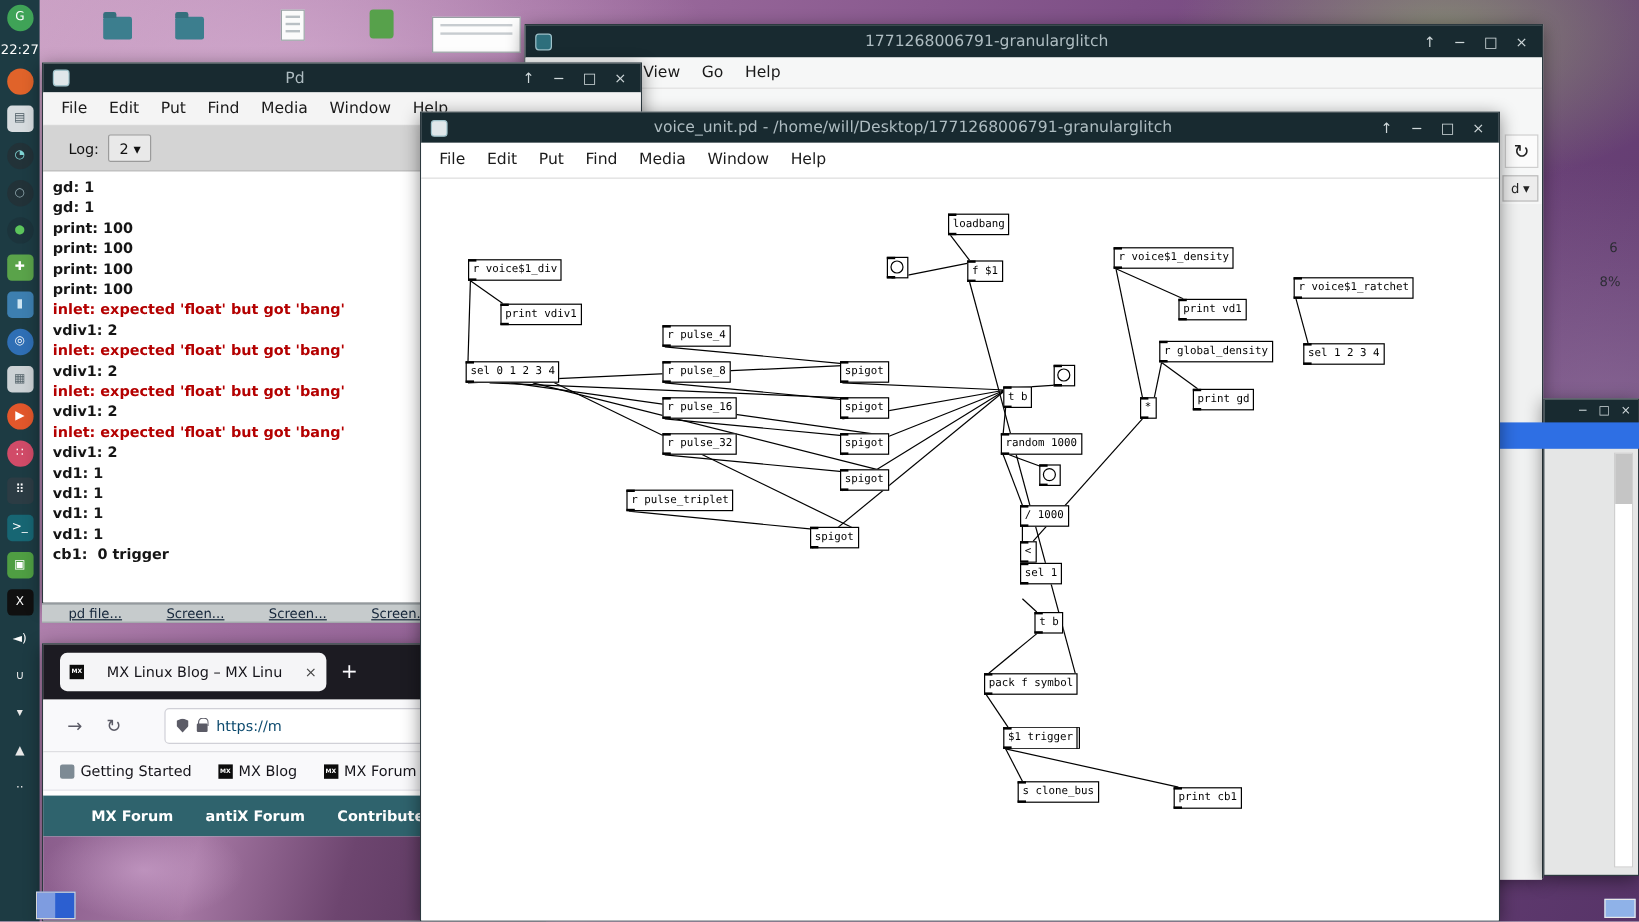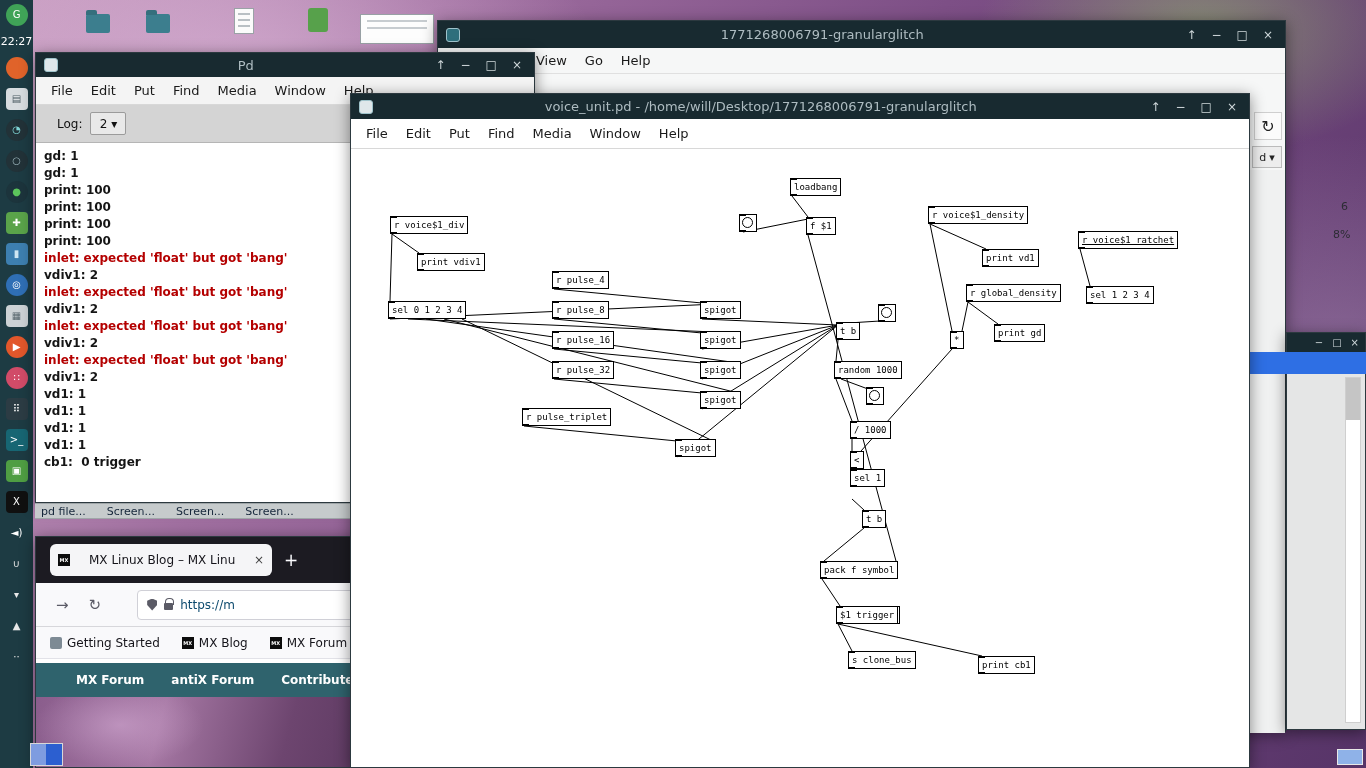--- a/index.html
+++ b/index.html
@@ -73,21 +73,21 @@
   .log-label { font-size:12px; color:#111; }
   .log-dd { width:36px; height:23px; background:#e9e9e9; border:1px solid #9b9b9b; border-radius:2px;
             display:flex; align-items:center; justify-content:center; gap:4px; font-size:12px; color:#111; }
   #pd-log { flex:1; background:#fff; padding:5px 8px; overflow:hidden;font-weight:bold; }
   .log-line { font-size:12px; line-height:17px; color:#151515; white-space:pre; }
   .log-line.err { color:#b40000; }
 
   
   #taskstrip { position:absolute; left:35px; top:503px; width:315px; height:16px; background:#c6cbcc; z-index:22;
                display:flex; align-items:center; gap:21px; padding-left:6px; border-top:1px solid #9fa6a8; border-bottom:1px solid #9fa6a8; }
-  .tb-btn { font-size:11px; color:#15263a; white-space:nowrap; }
+  .tb-btn { font-size:11px; color:#15263a; text-decoration:underline; white-space:nowrap;margin-left:16px; }
 
   
   #ff { left:35px; top:536px; width:420px; height:232px; background:#f9f9fb; z-index:24; display:flex; flex-direction:column; }
   .ff-tabbar { height:46px; background:#1c1b22; display:flex; align-items:center; padding-left:14px; }
   .ff-tab { width:222px; height:32px; background:#f5f5f7; border-radius:6px; display:flex; align-items:center; gap:19px; padding:0 8px; }
   .mx-ico { width:12px; height:12px; background:#0c0c0c; color:#fff; font-size:5px; font-weight:bold;
             display:flex; align-items:center; justify-content:center; flex:0 0 auto; }
   .ff-tab .t { flex:1; font-size:12px; color:#15141a; white-space:nowrap; overflow:hidden; }
   .ff-tab .x { font-size:12px; color:#444; }
   .ff-newtab { color:#fbfbfe; font-size:17px; margin-left:12px; }
@@ -382,16 +382,16 @@
       <div class="pd-obj" style="left: 511px; top: 361px;">t b</div>
       <div class="pd-obj" style="left: 469px; top: 412px;">pack f symbol</div>
       <div class="pd-msg" style="left: 485px; top: 457px;">$1 trigger</div>
       <div class="pd-obj" style="left: 497px; top: 502px;">s clone_bus</div>
       <div class="pd-obj" style="left: 627px; top: 507px;">print cb1</div>
       <div class="pd-obj" style="left: 577px; top: 57px;">r voice$1_density</div>
       <div class="pd-obj" style="left: 631px; top: 100px;">print vd1</div>
       <div class="pd-obj" style="left: 615px; top: 135px;">r global_density</div>
       <div class="pd-obj" style="left: 643px; top: 175px;">print gd</div>
       <div class="pd-obj" style="left: 599px; top: 182px;">*</div>
-      <div class="pd-obj" style="left: 727px; top: 82px; text-decoration: underline;">r voice$1_ratchet</div>
+      <div class="pd-obj" style="left: 727px; top: 82px;">r voice$1_ratchet</div>
       <div class="pd-obj" style="left: 735px; top: 137px;">sel 1 2 3 4</div>
     </div>
 </div>
 
 </body></html>

